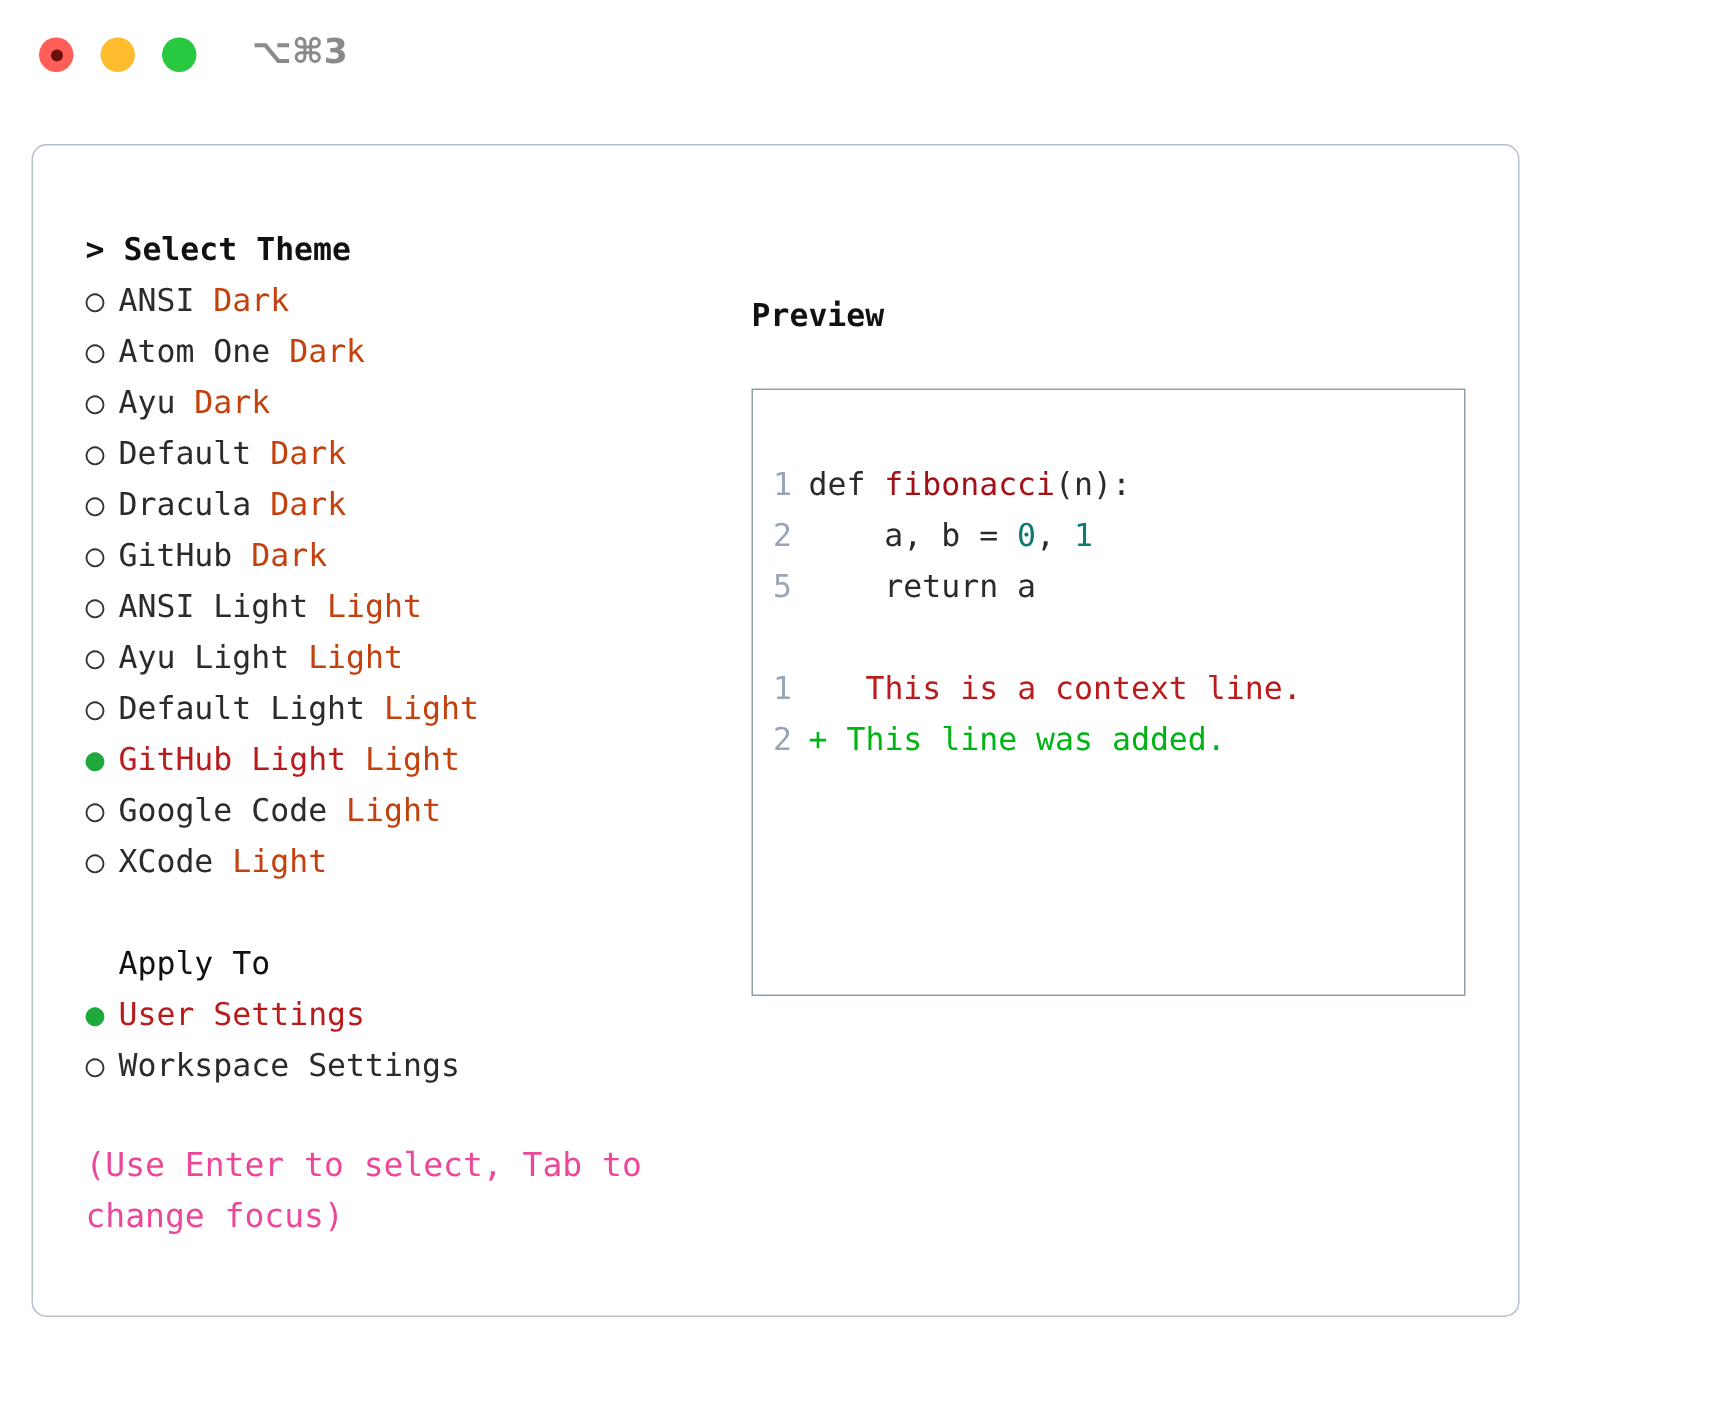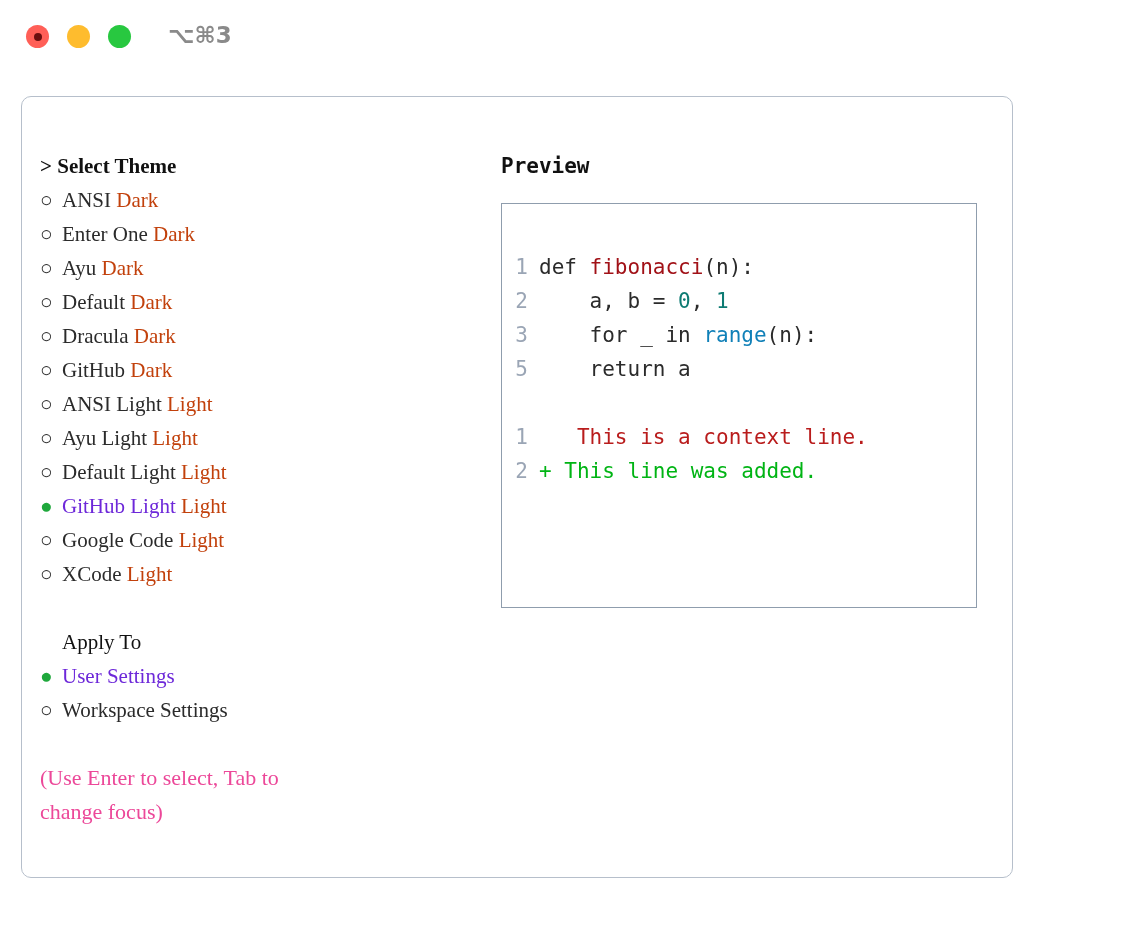--- a/index.html
+++ b/index.html
@@ -77,24 +77,23 @@
     height: 782px;
     border: 1.5px solid #b6bfcb;
     border-radius: 10px;
     background: #ffffff;
     box-sizing: border-box;
   }
 
   
   .left-col {
     position: absolute;
-    left: 18px;
+    left: 35px;
     top: 52px;
     width: 450px;
-    font-family: Liberation Serif, serif;
   }
   .section-header {
     font-size: 21px;
     font-weight: bold;
     color: #111111;
     line-height: 34px;
     white-space: pre;
   }
   .theme-row {
     display: flex;
@@ -109,21 +108,21 @@
     width: 22px;
     flex: 0 0 22px;
     font-size: 21px;
     line-height: 34px;
     color: #333333;
   }
   .radio.on { color: #1fa83c; }
   .theme-name {
     color: #2b2b2b;
   }
-  .theme-row.selected .theme-name { color: #6d28d9; }
+  .theme-row.selected .theme-name { color: #b91c1c; }
   .theme-kind {
     color: #c2410c;
     margin-left: 0;
   }
 
   .apply-header {
     font-size: 21px;
     color: #111111;
     line-height: 34px;
     padding-left: 22px;
@@ -145,23 +144,24 @@
     left: 479px;
     top: 52px;
     width: 490px;
   }
   .preview-title {
     font-size: 21px;
     font-weight: bold;
     color: #111111;
     line-height: 34px;
     white-space: pre;
+    margin-top: 44px;
   }
   .preview-box {
-    margin-top: 20px;
+    margin-top: 32px;
     width: 476px;
     height: 405px;
     border: 1.5px solid #8f9dad;
     box-sizing: border-box;
     background: #ffffff;
     position: relative;
   }
   .code-area {
     position: absolute;
     left: 12px;
@@ -205,21 +205,21 @@
     <div class="titlebar-shortcut">⌥⌘3</div>
   </div>
 
   <div class="panel">
 
     <div class="left-col">
       <div class="section-header">&gt; Select Theme</div>
 
       <div id="theme-list">
           <div class="theme-row"><span class="radio">○</span><span class="theme-name">ANSI</span><span class="theme-kind"> Dark</span></div>
-          <div class="theme-row"><span class="radio">○</span><span class="theme-name">Enter One</span><span class="theme-kind"> Dark</span></div>
+          <div class="theme-row"><span class="radio">○</span><span class="theme-name">Atom One</span><span class="theme-kind"> Dark</span></div>
           <div class="theme-row"><span class="radio">○</span><span class="theme-name">Ayu</span><span class="theme-kind"> Dark</span></div>
           <div class="theme-row"><span class="radio">○</span><span class="theme-name">Default</span><span class="theme-kind"> Dark</span></div>
           <div class="theme-row"><span class="radio">○</span><span class="theme-name">Dracula</span><span class="theme-kind"> Dark</span></div>
           <div class="theme-row"><span class="radio">○</span><span class="theme-name">GitHub</span><span class="theme-kind"> Dark</span></div>
           <div class="theme-row"><span class="radio">○</span><span class="theme-name">ANSI Light</span><span class="theme-kind"> Light</span></div>
           <div class="theme-row"><span class="radio">○</span><span class="theme-name">Ayu Light</span><span class="theme-kind"> Light</span></div>
           <div class="theme-row"><span class="radio">○</span><span class="theme-name">Default Light</span><span class="theme-kind"> Light</span></div>
           <div class="theme-row selected"><span class="radio on">●</span><span class="theme-name">GitHub Light</span><span class="theme-kind"> Light</span></div>
           <div class="theme-row"><span class="radio">○</span><span class="theme-name">Google Code</span><span class="theme-kind"> Light</span></div>
           <div class="theme-row"><span class="radio">○</span><span class="theme-name">XCode</span><span class="theme-kind"> Light</span></div>
@@ -241,21 +241,20 @@
     </div>
 
     <div class="right-col">
       <div class="preview-title">Preview</div>
 
       <div class="preview-box">
         <div class="code-area">
           <div id="code-block">
               <div class="code-line"><span class="lineno">1</span><span>def </span><span class="tok-func">fibonacci</span><span>(n):</span></div>
               <div class="code-line"><span class="lineno">2</span><span>    a, b = </span><span class="tok-num">0</span><span>, </span><span class="tok-num">1</span></div>
-              <div class="code-line"><span class="lineno">3</span><span>    for _ in </span><span class="tok-call">range</span><span>(n):</span></div>
               <div class="code-line"><span class="lineno">5</span><span>    return a</span></div>
             </div>
           <div class="blank-line"></div>
           <div id="diff-block">
               <div class="diff-line"><span class="lineno">1</span><span class="diff-context"> </span><span class="diff-context">  This is a context line.</span></div>
               <div class="diff-line"><span class="lineno">2</span><span class="diff-add">+</span><span class="diff-add"> This line was added.</span></div>
             </div>
         </div>
       </div>
     </div>

